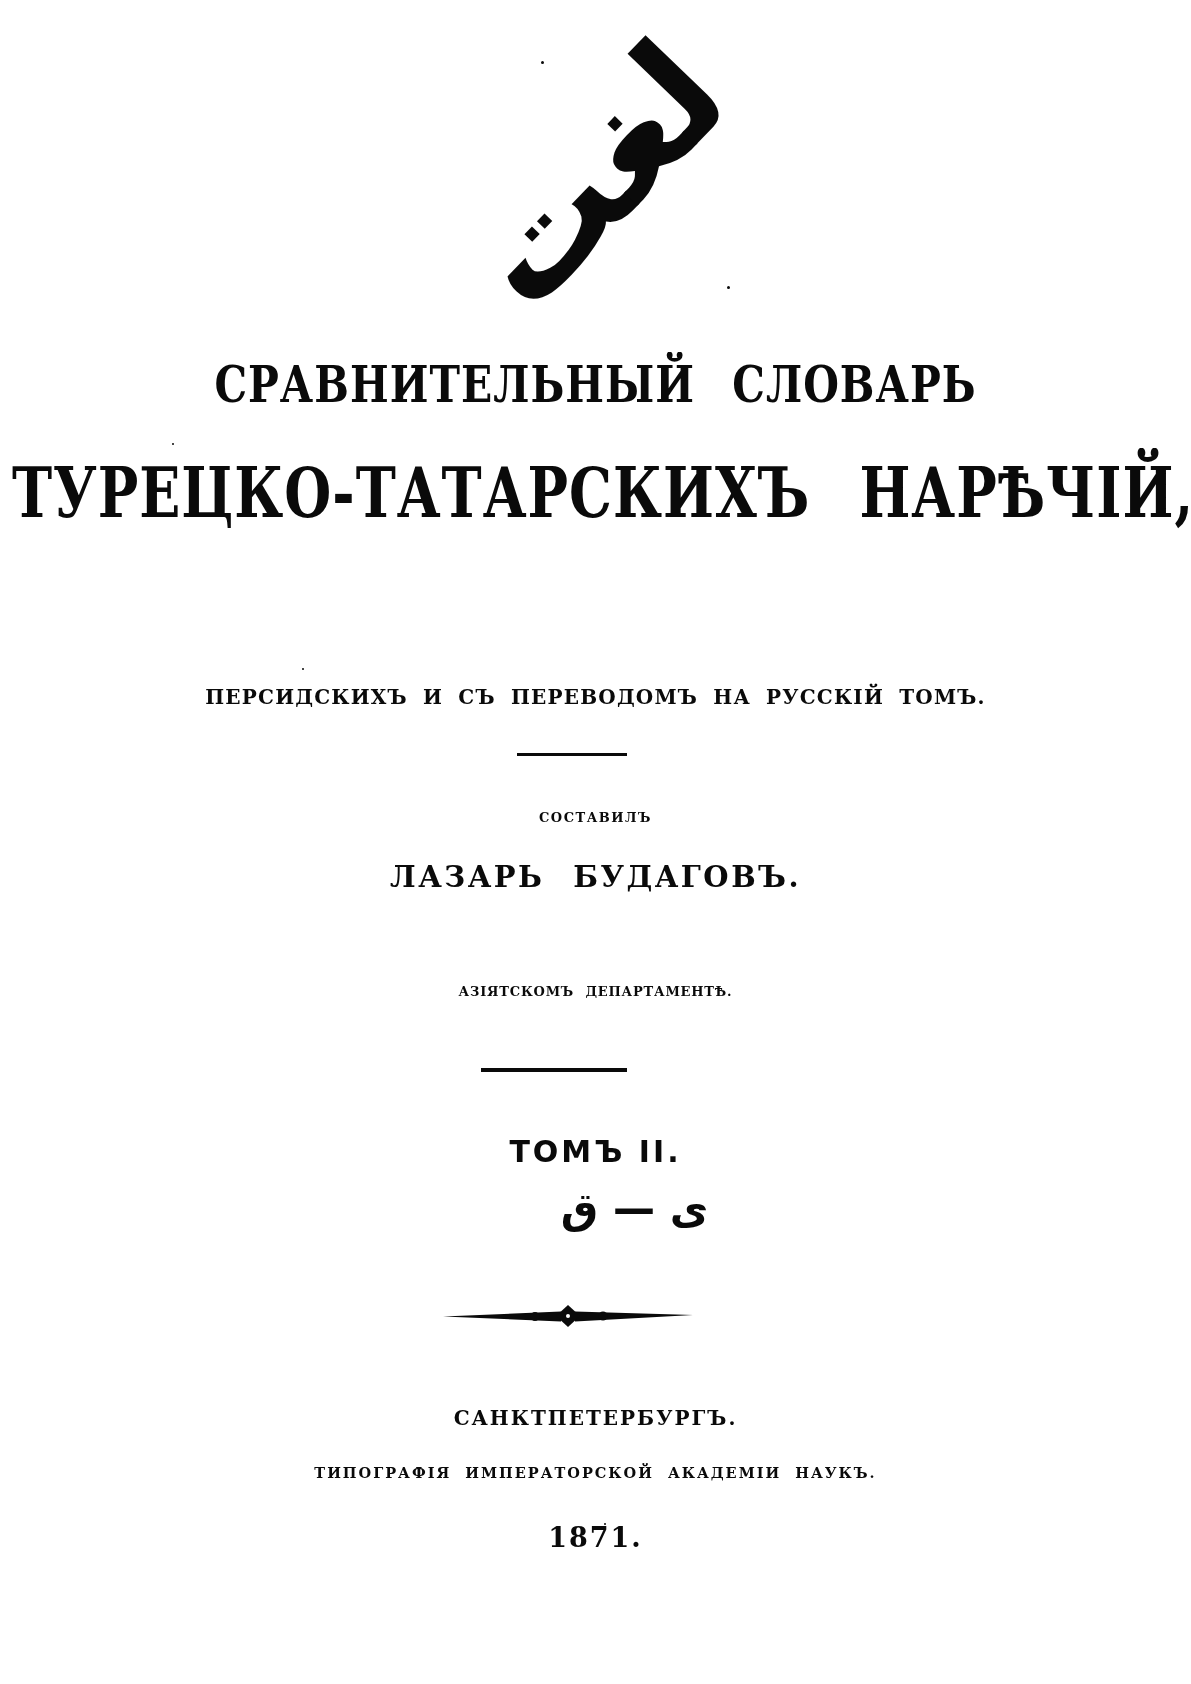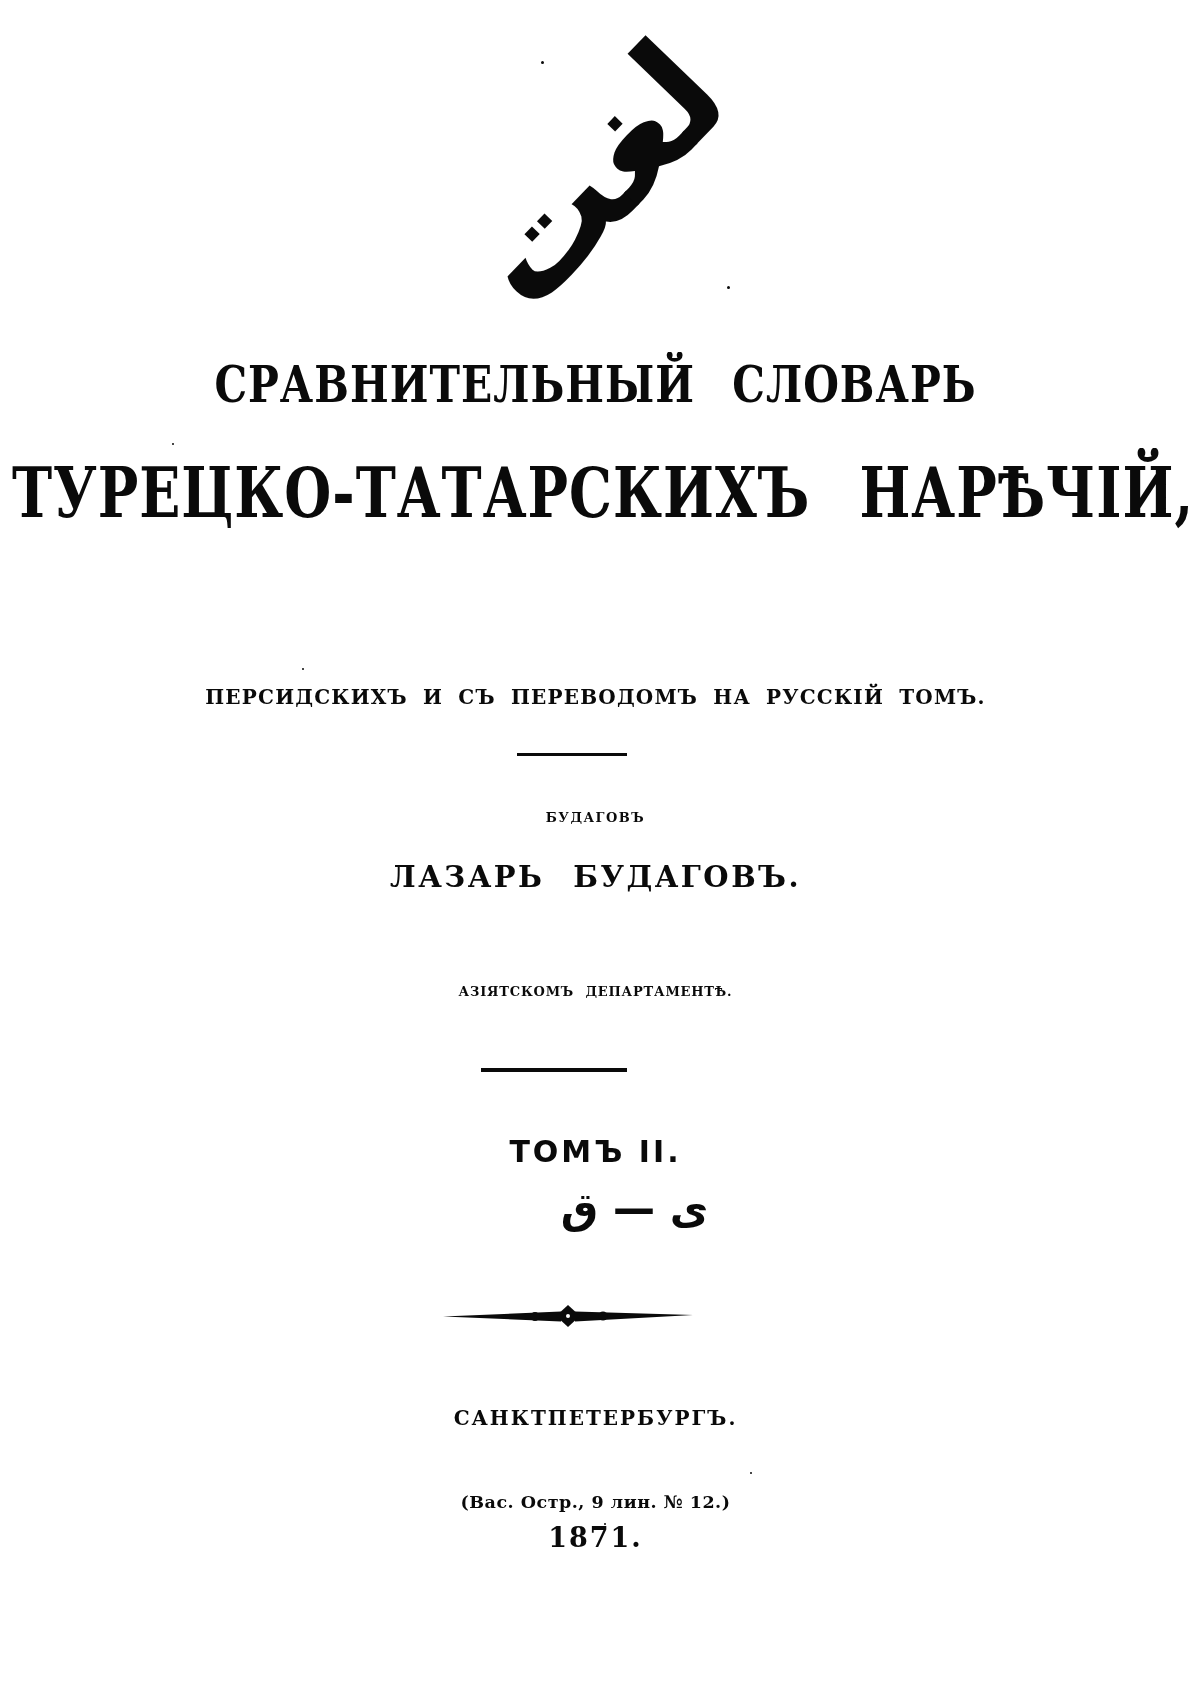--- a/index.html
+++ b/index.html
@@ -101,21 +101,21 @@
 
   <h1 class="line title1">СРАВНИТЕЛЬНЫЙ СЛОВАРЬ</h1>
 
   <h1 class="line title2">ТУРЕЦКО-ТАТАРСКИХЪ НАРѢЧІЙ,</h1>
 
 
   <p class="line sub2">ПЕРСИДСКИХЪ И СЪ ПЕРЕВОДОМЪ НА РУССКІЙ ТОМЪ.</p>
 
   <div class="rule rule1"></div>
 
-  <p class="line compiled">БУДАГОВЪ</p>
+  <p class="line compiled">СОСТАВИЛЪ</p>
 
   <p class="line author">ЛАЗАРЬ БУДАГОВЪ.</p>
 
 
   <p class="line cred2">АЗІЯТСКОМЪ ДЕПАРТАМЕНТѢ.</p>
 
   <div class="rule rule2"></div>
 
   <p class="line volume">ТОМЪ II.</p>
 
@@ -125,22 +125,22 @@
     <polygon points="0,13.5 118,8.5 118,18.5" fill="#0a0a0a"></polygon>
     <polygon points="250,12 132,8.5 132,18.5" fill="#0a0a0a"></polygon>
     <circle cx="92" cy="13.5" r="4.5" fill="#0a0a0a"></circle>
     <circle cx="160" cy="13" r="4.5" fill="#0a0a0a"></circle>
     <polygon points="125,2 137,13 125,24 113,13" fill="#0a0a0a"></polygon>
     <circle cx="125" cy="13" r="2" fill="#ffffff"></circle>
   </svg>
 
   <p class="line city">САНКТПЕТЕРБУРГЪ.</p>
 
+  <p class="line printer">ТИПОГРАФІЯ ИМПЕРАТОРСКОЙ АКАДЕМІИ НАУКЪ.</p>
 
-  <p class="line address">(Вас. Остр., 9 лин. № 12.)</p>
 
   <p class="line year">1871.</p>
 
   <div class="speck s1"></div>
   <div class="speck s2"></div>
   <div class="speck s3"></div>
   <div class="speck s4"></div>
   <div class="speck s5"></div>
   <div class="speck s6"></div>
 

